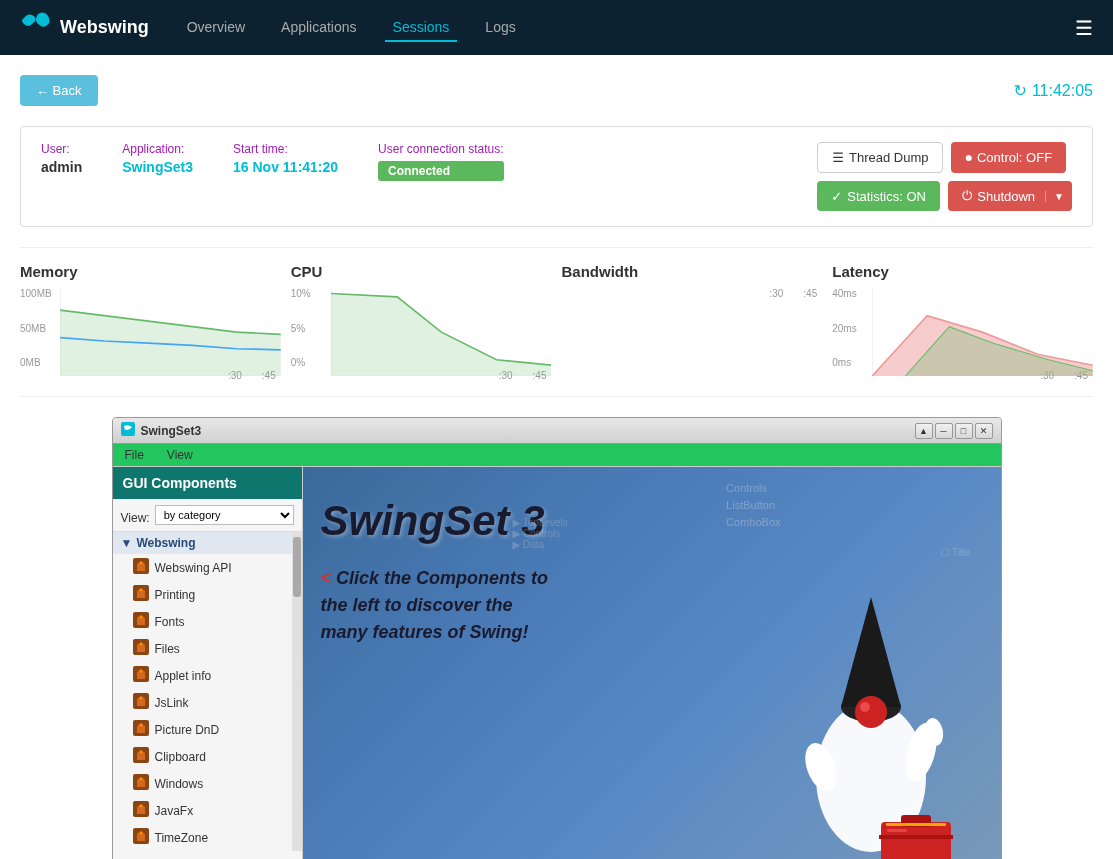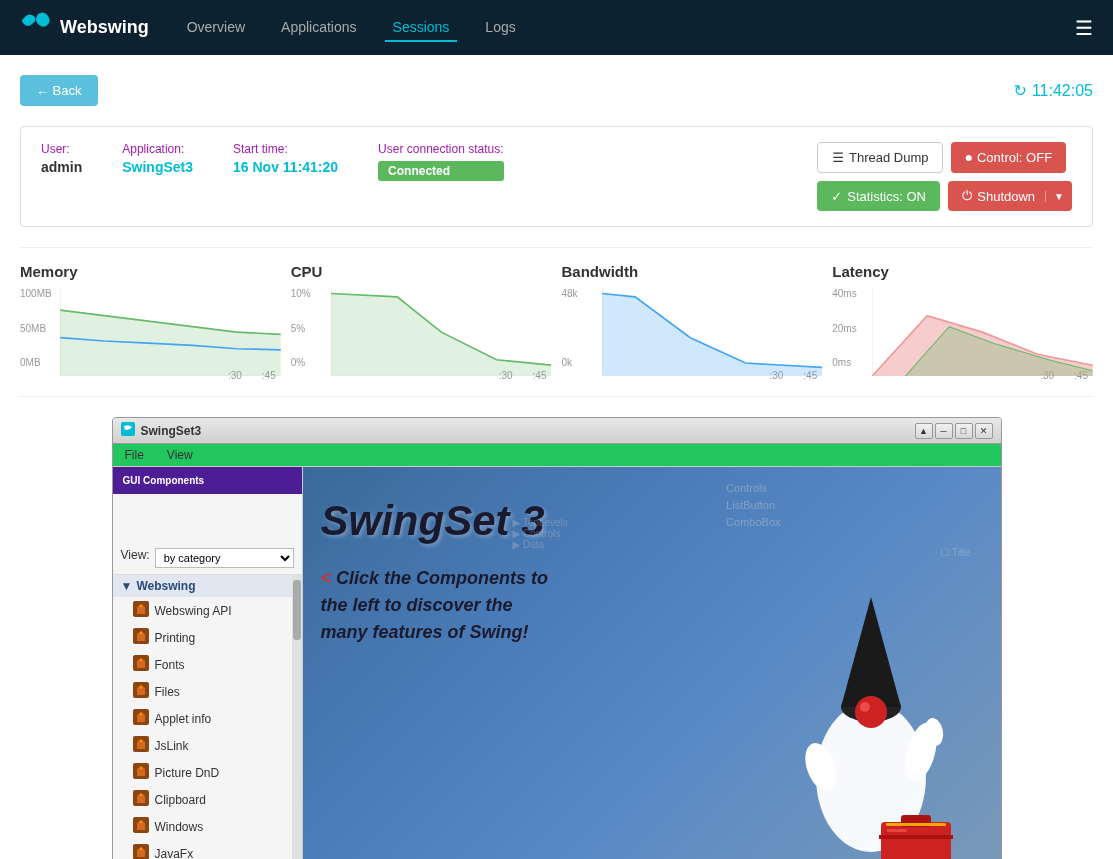--- a/index.html
+++ b/index.html
@@ -166,34 +166,33 @@
     .menu-item { font-size: 12px; color: #333; cursor: pointer; padding: 2px 4px; }
     .window-body { display: flex; height: 420px; }
     .sidebar-panel {
       width: 190px;
       background: #f5f5f5;
       border-right: 1px solid #ccc;
       display: flex;
       flex-direction: column;
     }
     .sidebar-header {
-      background: #4c1d95;
+      background: #0f766e;
       color: white;
       padding: 8px 10px;
-      font-size: 10px;
+      font-size: 14px;
       font-weight: bold;
     }
     .view-row {
       display: flex;
-      align-items: flex-start;
+      align-items: flex-end;
       padding: 6px 8px;
       gap: 5px;
       border-bottom: 1px solid #ddd;
       font-size: 12px;
-      margin-top: 48px;
     }
     .view-select {
       font-size: 11px;
       border: 1px solid #bbb;
       background: white;
       padding: 2px 4px;
       flex: 1;
     }
     .tree-group-header {
       background: #e0e7f0;
@@ -384,33 +383,20 @@
         </svg>
       </div>
       <div class="chart-labels">
         <span>:30</span>
         <span>:45</span>
       </div>
     </div>
 
     <div class="chart-container">
       <div class="chart-title">Bandwidth</div>
-      <div class="chart-area">
-        <div class="chart-y-labels">
-          <span>48k</span>
-          <span></span>
-          <span>0k</span>
-        </div>
-        <svg class="chart-svg" viewBox="0 0 200 80" preserveAspectRatio="none">
-          <polyline points="0,5 30,8 80,45 130,68 200,72" fill="none" stroke="#42a5f5" stroke-width="1.5"></polyline>
-          <polygon points="0,5 30,8 80,45 130,68 200,72 200,80 0,80" fill="rgba(66,165,245,0.25)"></polygon>
-          <line x1="0" y1="80" x2="200" y2="80" stroke="#ccc" stroke-width="0.5"></line>
-          <line x1="0" y1="0" x2="0" y2="80" stroke="#ccc" stroke-width="0.5"></line>
-        </svg>
-      </div>
       <div class="chart-labels">
         <span>:30</span>
         <span>:45</span>
       </div>
     </div>
 
     <div class="chart-container">
       <div class="chart-title">Latency</div>
       <div class="chart-area">
         <div class="chart-y-labels">

